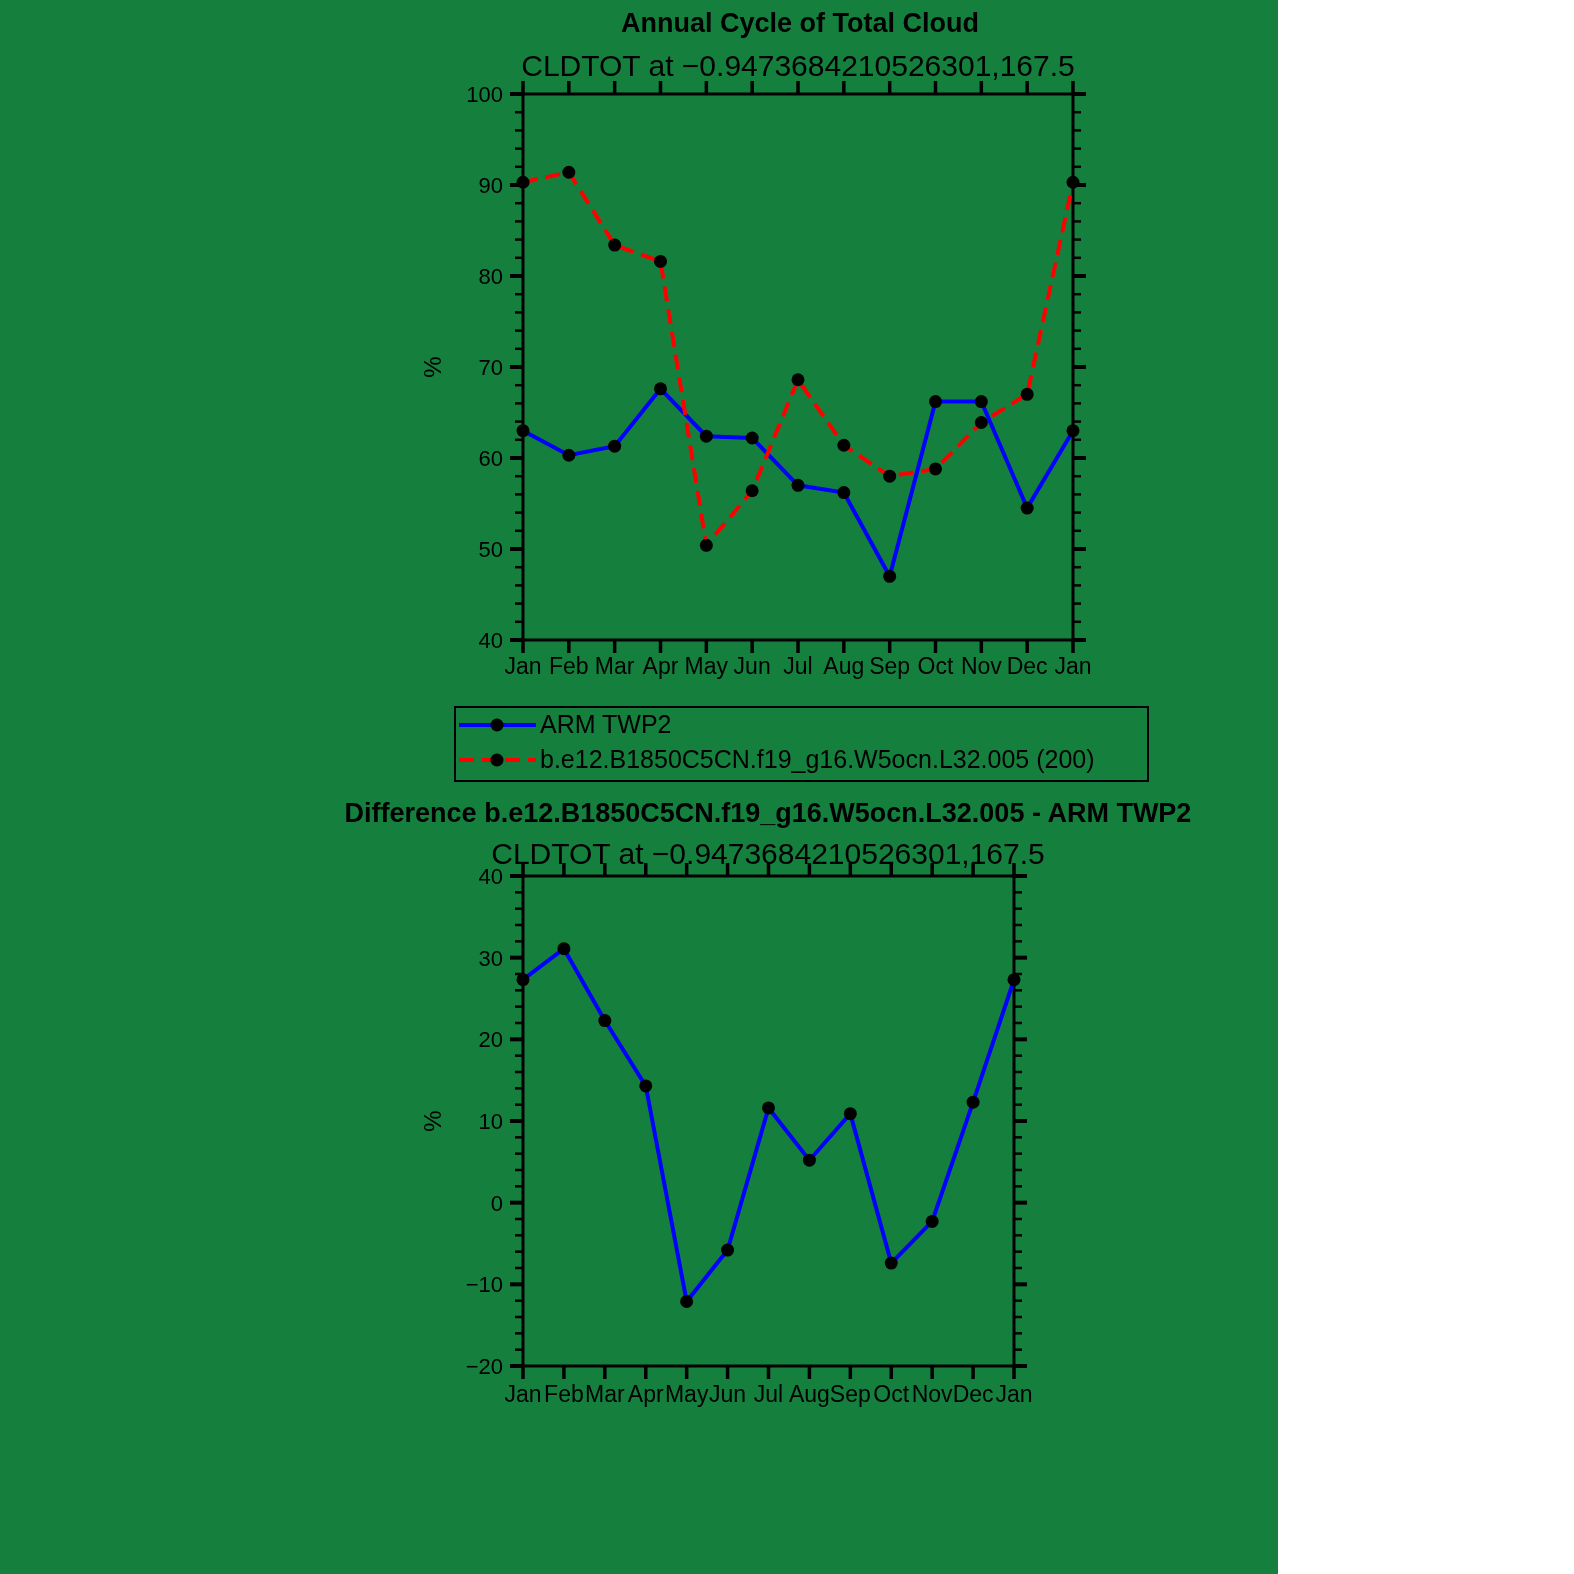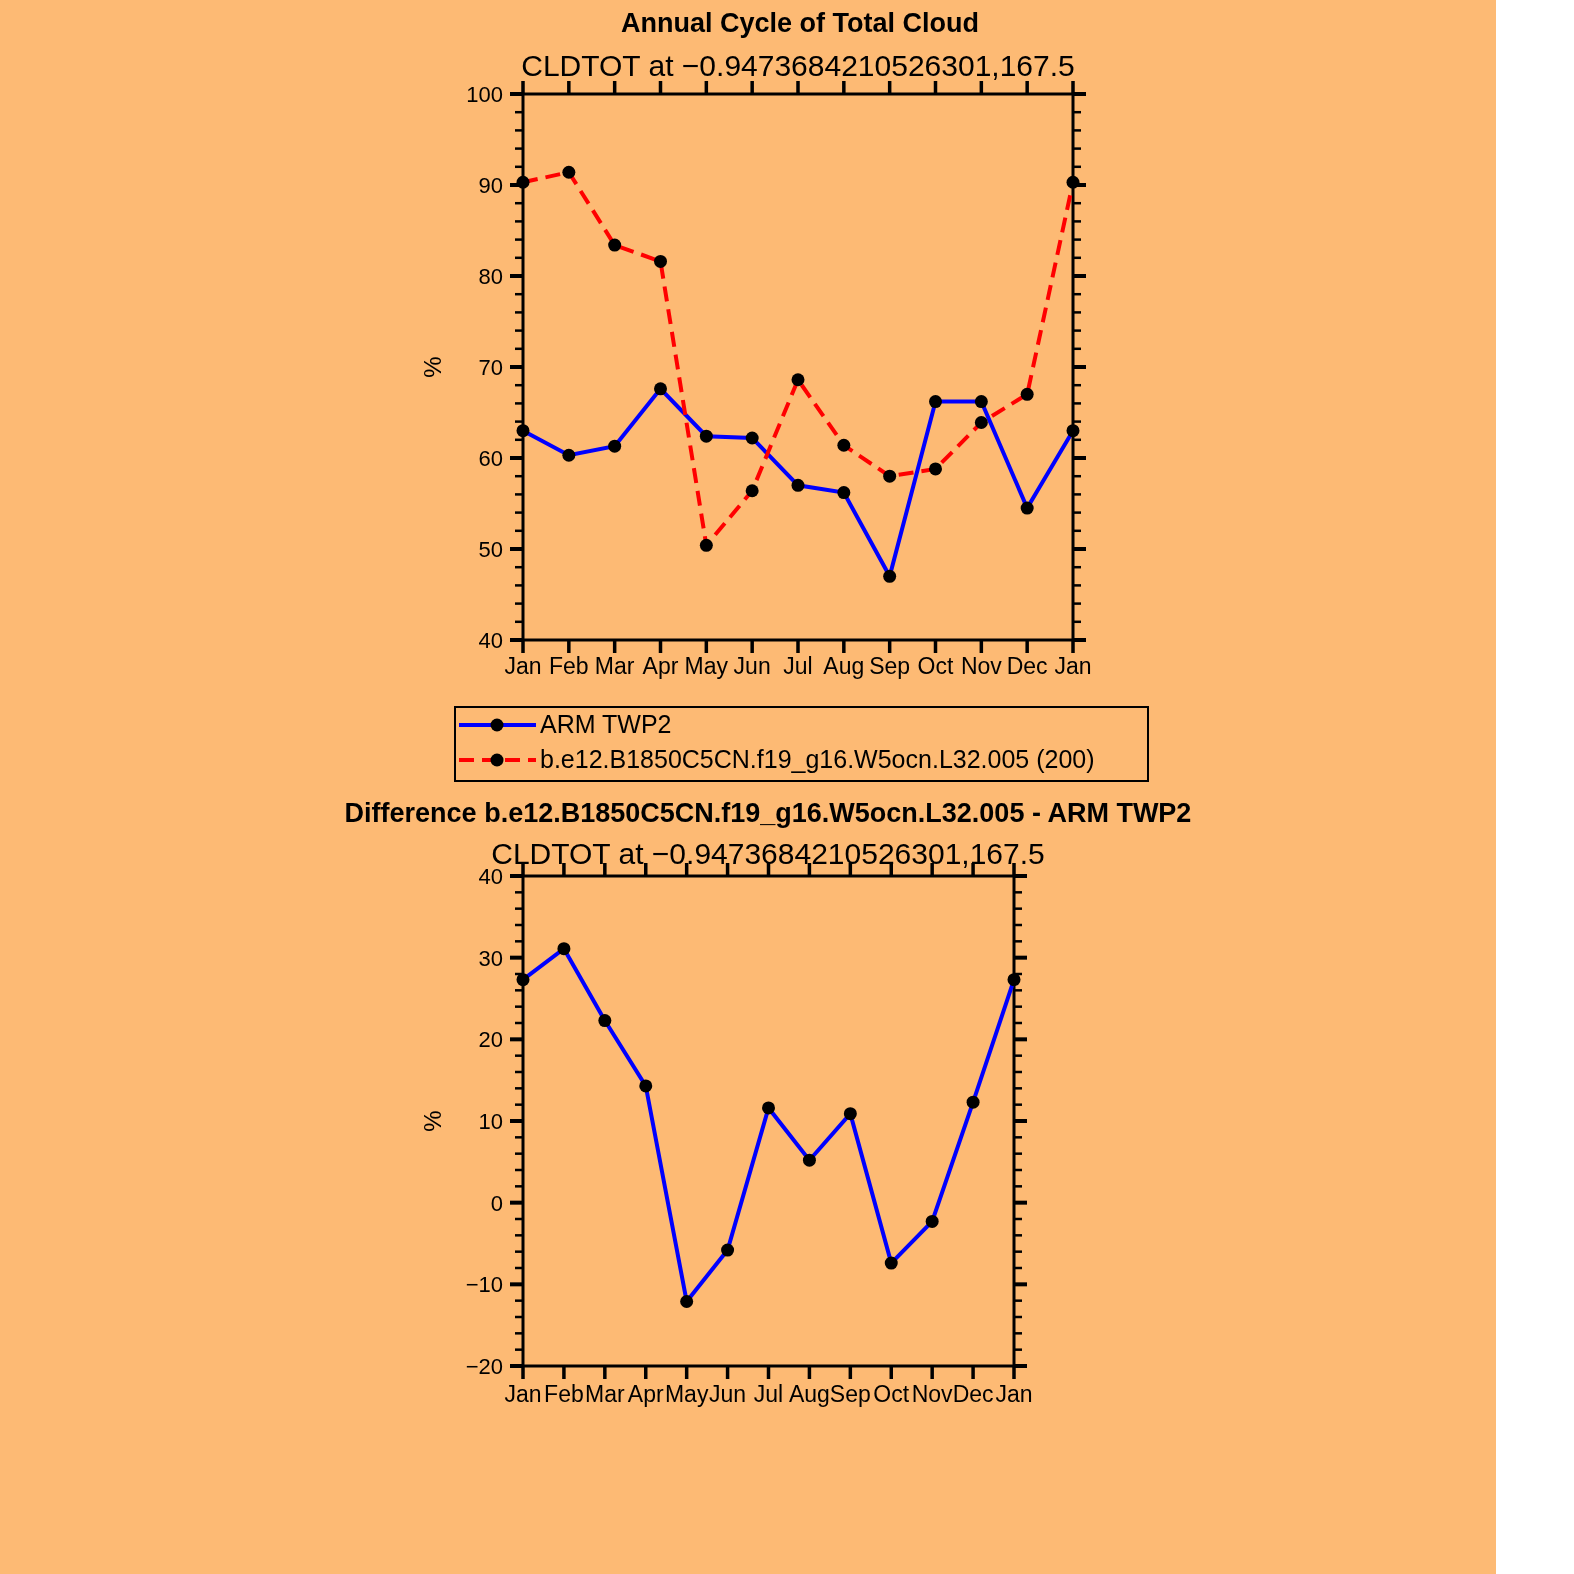--- a/index.html
+++ b/index.html
@@ -1,16 +1,16 @@
 <!DOCTYPE html>
 <html><head>
 <meta charset="utf-8">
 <style>
   html,body{margin:0;padding:0;background:#ffffff;}
-  #page{position:relative;width:1496px;height:1574px;background:#fdba74;overflow:hidden;}
+  #page{position:relative;width:1278px;height:1574px;background:#15803d;overflow:hidden;}
   svg text{font-family:"Liberation Sans","DejaVu Sans",sans-serif;fill:#000000;}
   svg .chart-title{font-weight:bold;}
 </style>
 </head>
 <body>
 
 <div id="page">
   <svg id="canvas" width="1574" height="1574" viewBox="0 0 1574 1574">
       <g>
         <text x="800" y="32" text-anchor="middle" font-size="27" class="chart-title">Annual Cycle of Total Cloud</text>

